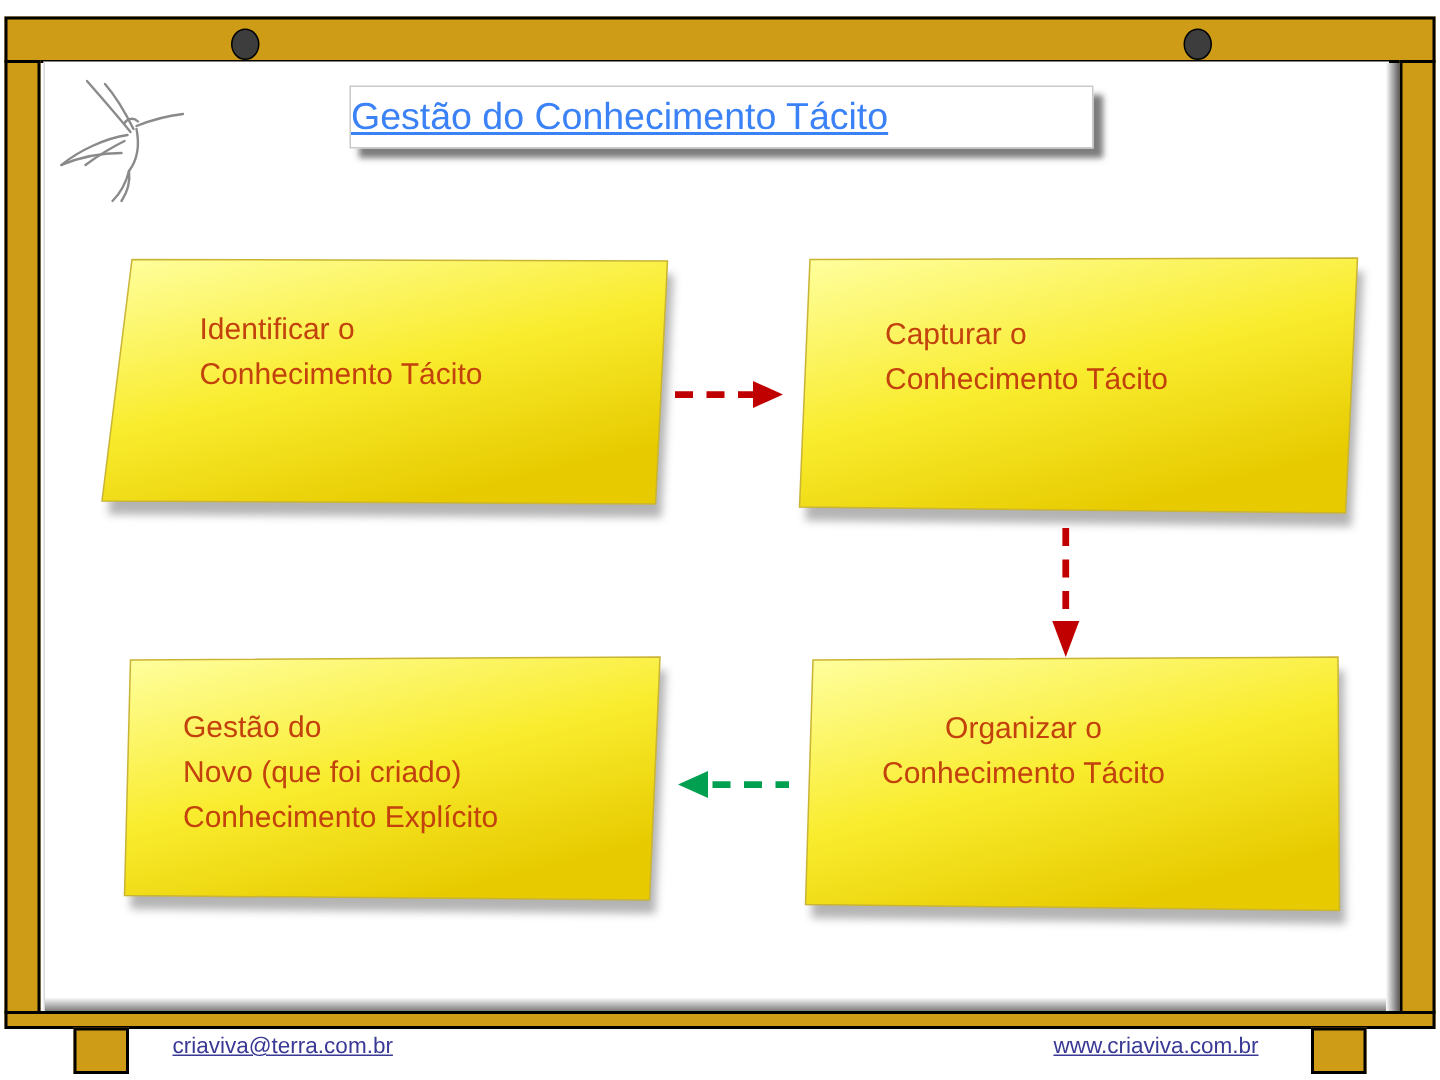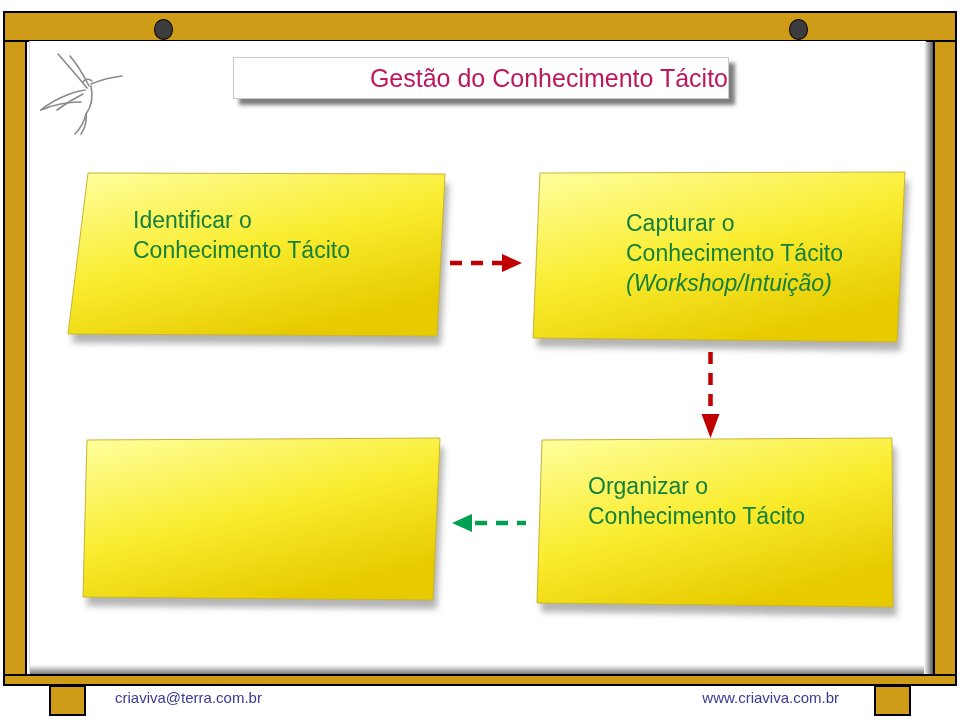--- a/index.html
+++ b/index.html
@@ -24,43 +24,43 @@
   #board{position:absolute;left:29px;top:41px;width:896px;height:634px;
          background:#fff;border-left:1px solid #d8d8d8;}
   #board-bevel-bottom{position:absolute;left:30px;top:665px;width:902px;height:10px;
          background:linear-gradient(to bottom,#fdfdfd,#6e6e6e);}
   #board-bevel-right{position:absolute;left:924px;top:42px;width:9px;height:633px;
          background:linear-gradient(to right,#fdfdfd,#5a5a5a);}
   
   #title-box{position:absolute;left:233px;top:57px;width:494px;height:40px;
     background:#fff;border:1px solid #c9c9c9;
     box-shadow:6px 6px 4px rgba(70,70,70,.7);}
-  #title-text{width:100%;text-align:right;line-height:40px;font-size:25px;color:#be185d;}
+  #title-text{width:100%;text-align:left;line-height:40px;font-size:25px;color:#3b82f6;text-decoration:underline;}
   
   #logo{position:absolute;left:35px;top:50px;}
   
   .note{position:absolute;}
   .note-svg{position:absolute;left:0;top:0;}
-  .note-text{position:absolute;white-space:nowrap;font-size:23px;color:#15803d;}
+  .note-text{position:absolute;white-space:nowrap;font-size:20px;color:#c2410c;}
   .note-line{line-height:30px;}
   #note-identificar{left:66px;top:170px;width:396px;height:186px;}
   #note-identificar .note-text{left:67px;top:35px;}
   #note-capturar{left:528px;top:169px;width:396px;height:192px;}
-  #note-capturar .note-text{left:62px;top:39px;margin-left:36px;}
+  #note-capturar .note-text{left:62px;top:39px;}
   #note-gestao{left:76px;top:434px;width:388px;height:186px;}
   #note-gestao .note-text{left:46px;top:36px;}
   #note-organizar{left:530px;top:434px;width:390px;height:194px;}
-  #note-organizar .note-text{left:58px;top:37px;}
+  #note-organizar .note-text{left:58px;top:37px;text-align:center;}
   
   .arrow{position:absolute;}
   #arrow-right{left:448px;top:252px;}
   #arrow-down{left:700px;top:350px;}
   #arrow-left{left:448px;top:512px;}
   
-  .footer-text{position:absolute;top:688px;font-size:15px;line-height:20px;color:#3A3A96;}
+  .footer-text{position:absolute;top:688px;font-size:15px;line-height:20px;color:#3A3A96;text-decoration:underline;}
   #footer-email{left:115px;}
   #footer-website{right:121px;}
   .defs-holder{position:absolute;width:0;height:0;}
 </style>
 </head>
 <body>
 
 <div id="slide-root">
 
   <svg class="defs-holder" aria-hidden="true">
@@ -117,29 +117,33 @@
   </div>
 
   <div class="note" id="note-capturar">
     <svg class="note-svg" width="396" height="192" viewBox="0 0 396 192">
       <polygon points="12,4 377,3 369,173 5,169" transform="translate(4,9)" fill="#6b6b6b" opacity="0.5" filter="url(#noteShadow)"></polygon>
       <polygon points="12,4 377,3 369,173 5,169" fill="url(#noteGrad)" stroke="#c9b433" stroke-width="1"></polygon>
     </svg>
     <div class="note-text">
         <div class="note-line"><span>Capturar o</span></div>
         <div class="note-line"><span>Conhecimento Tácito</span></div>
-        <div class="note-line"><i>(Workshop/Intuição)</i></div>
       </div>
   </div>
 
   <div class="note" id="note-gestao">
     <svg class="note-svg" width="388" height="186" viewBox="0 0 388 186">
       <polygon points="11,6 364,4 357,166 7,163" transform="translate(4,9)" fill="#6b6b6b" opacity="0.5" filter="url(#noteShadow)"></polygon>
       <polygon points="11,6 364,4 357,166 7,163" fill="url(#noteGrad)" stroke="#c9b433" stroke-width="1"></polygon>
     </svg>
+    <div class="note-text">
+        <div class="note-line"><span>Gestão do</span></div>
+        <div class="note-line"><span>Novo (que foi criado)</span></div>
+        <div class="note-line"><span>Conhecimento Explícito</span></div>
+      </div>
   </div>
 
   <div class="note" id="note-organizar">
     <svg class="note-svg" width="390" height="194" viewBox="0 0 390 194">
       <polygon points="12,6 362,4 363,173 7,169" transform="translate(4,9)" fill="#6b6b6b" opacity="0.5" filter="url(#noteShadow)"></polygon>
       <polygon points="12,6 362,4 363,173 7,169" fill="url(#noteGrad)" stroke="#c9b433" stroke-width="1"></polygon>
     </svg>
     <div class="note-text">
         <div class="note-line"><span>Organizar o</span></div>
         <div class="note-line"><span>Conhecimento Tácito</span></div>

